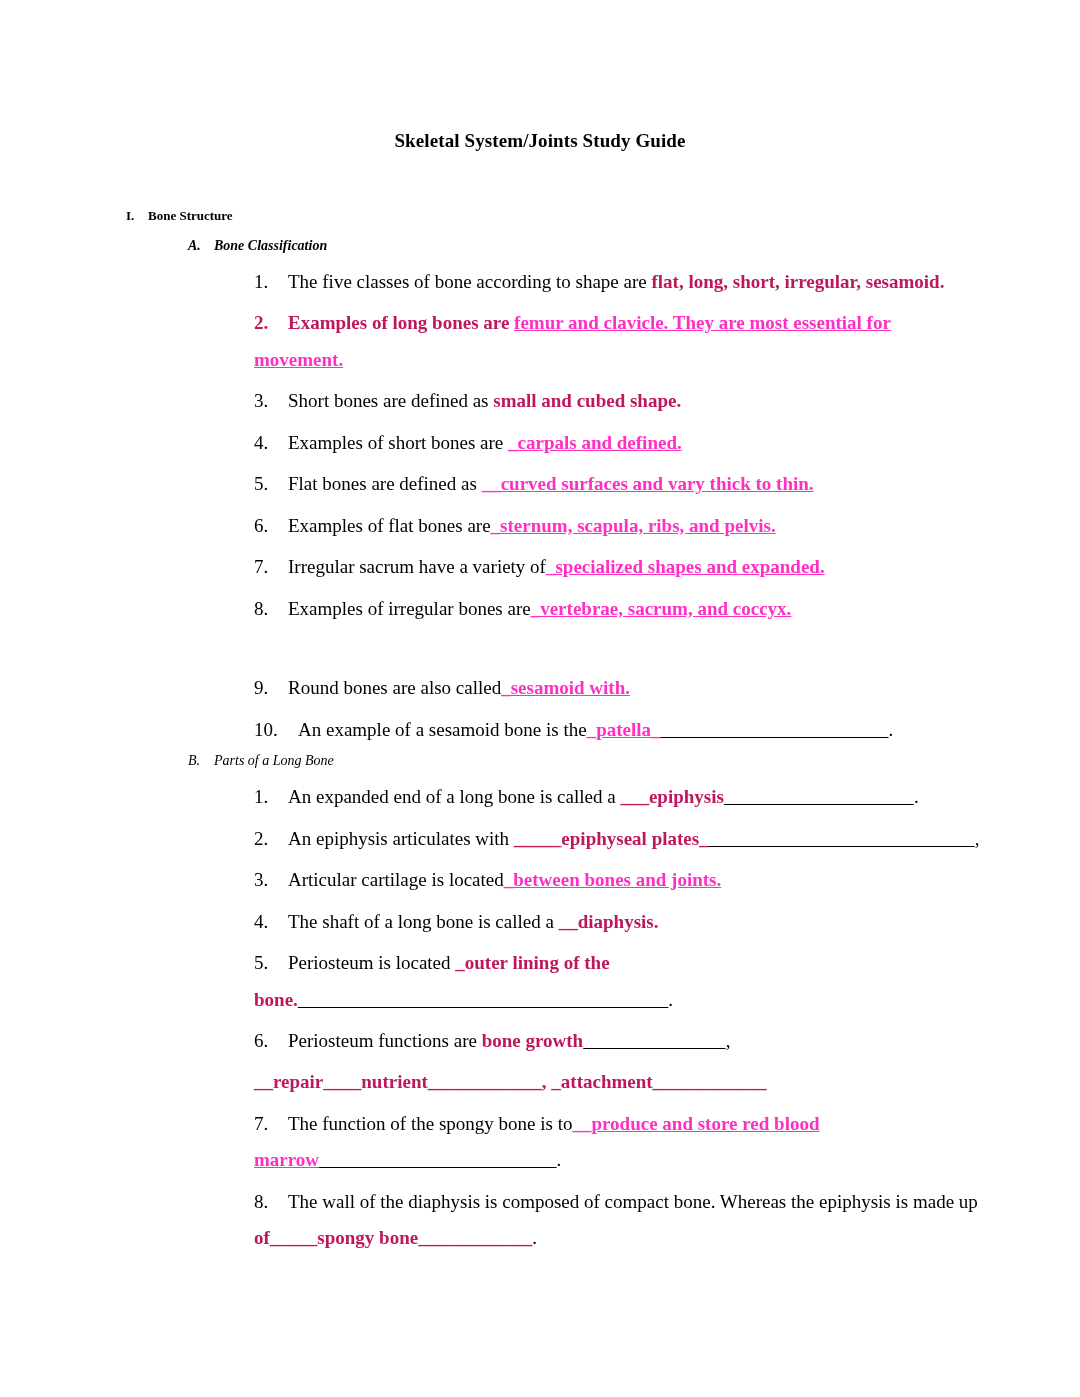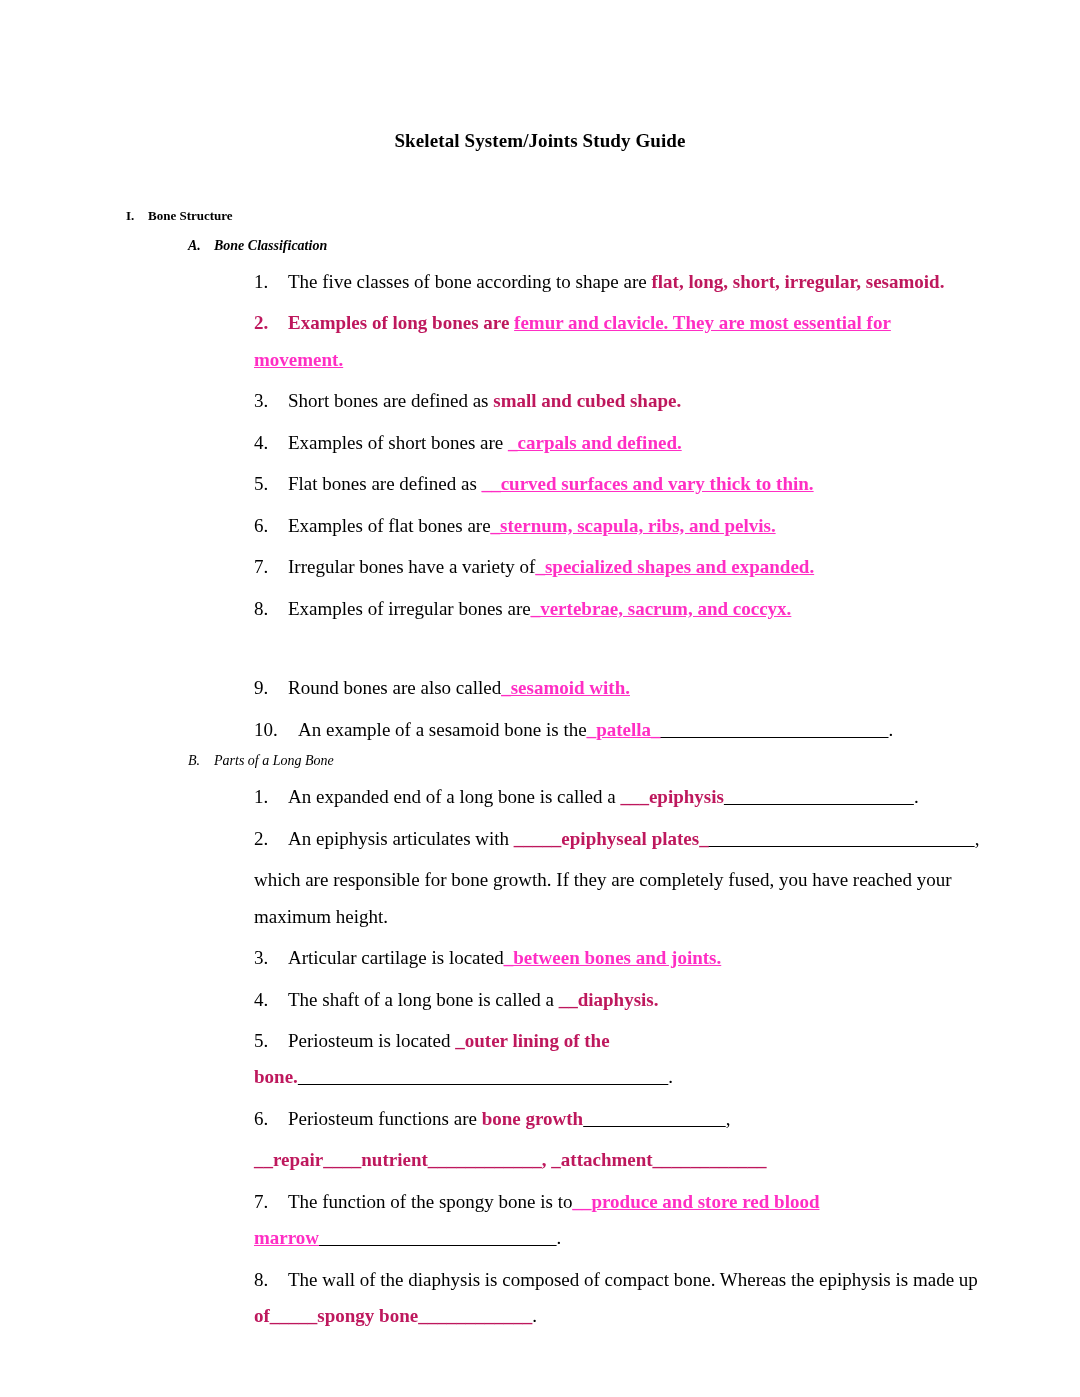--- a/index.html
+++ b/index.html
@@ -109,21 +109,21 @@
 
   <div class="lvl3">
     <span class="num">5.</span><span class="q-text">Flat bones are defined as </span><span class="ansu">__curved surfaces and vary thick to thin.</span>
   </div>
 
   <div class="lvl3">
     <span class="num">6.</span><span class="q-text">Examples of flat bones are</span><span class="ansu">_sternum, scapula, ribs, and pelvis.</span>
   </div>
 
   <div class="lvl3">
-    <span class="num">7.</span><span class="q-text">Irregular bones have a variety of</span><span class="ansu">_specialized shapes and expanded.</span>
+    <span class="num">7.</span><span class="q-text">Irregular sacrum have a variety of</span><span class="ansu">_specialized shapes and expanded.</span>
   </div>
 
   <div class="lvl3">
     <span class="num">8.</span><span class="q-text">Examples of irregular bones are</span><span class="ansu">_vertebrae, sacrum, and coccyx.</span>
   </div>
 
   <div class="spacer"></div>
 
   <div class="lvl3">
     <span class="num">9.</span><span class="q-text">Round bones are also called</span><span class="ansu">_sesamoid with.</span>
@@ -137,21 +137,20 @@
     <span class="letter"><span>B</span><span>.</span></span><span>Parts of a Long Bone</span>
   </div>
 
   <div class="lvl3">
     <span class="num">1.</span><span class="q-text">An expanded end of a long bone is called a </span><span class="ans">___epiphysis</span><span class="blank">____________________</span><span>.</span>
   </div>
 
   <div class="lvl3">
     <span class="num">2.</span><span class="q-text">An epiphysis articulates with </span><span class="ans">_____epiphyseal plates_</span><span class="blank">____________________________</span><span>,</span>
   </div>
-  <div class="cont">which are responsible for bone growth. If they are completely fused, you have reached your maximum height.</div>
 
   <div class="lvl3">
     <span class="num">3.</span><span class="q-text">Articular cartilage is located</span><span class="ansu">_between bones and joints.</span>
   </div>
 
   <div class="lvl3">
     <span class="num">4.</span><span class="q-text">The shaft of a long bone is called a </span><span class="ans">__diaphysis.</span>
   </div>
 
   <div class="lvl3">

